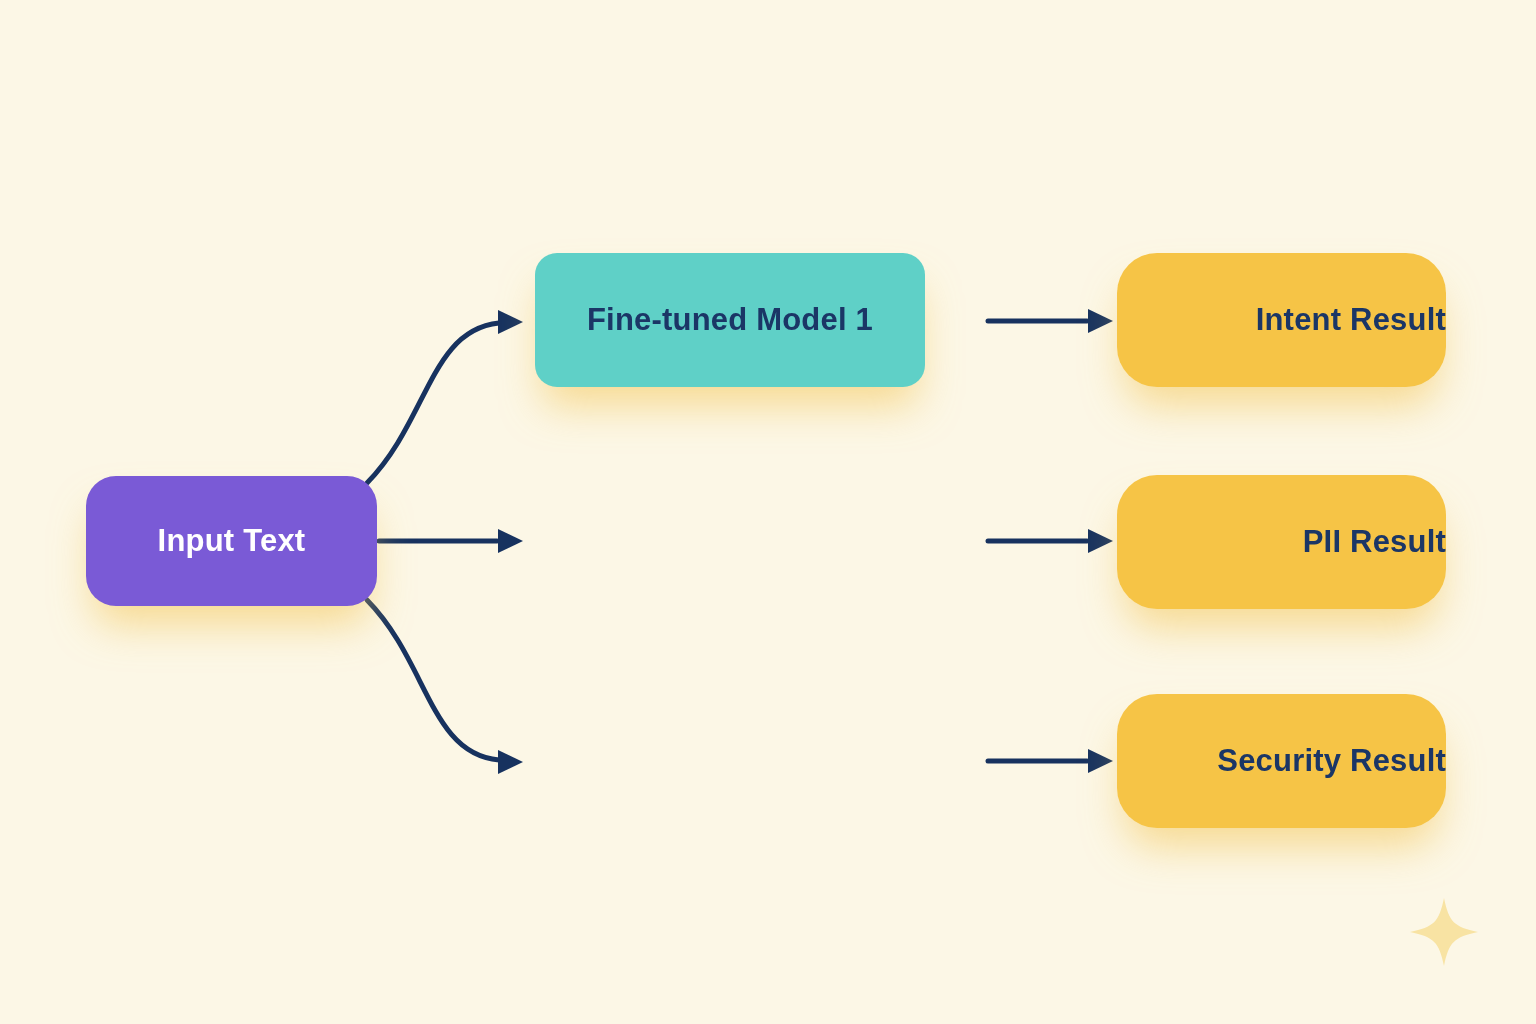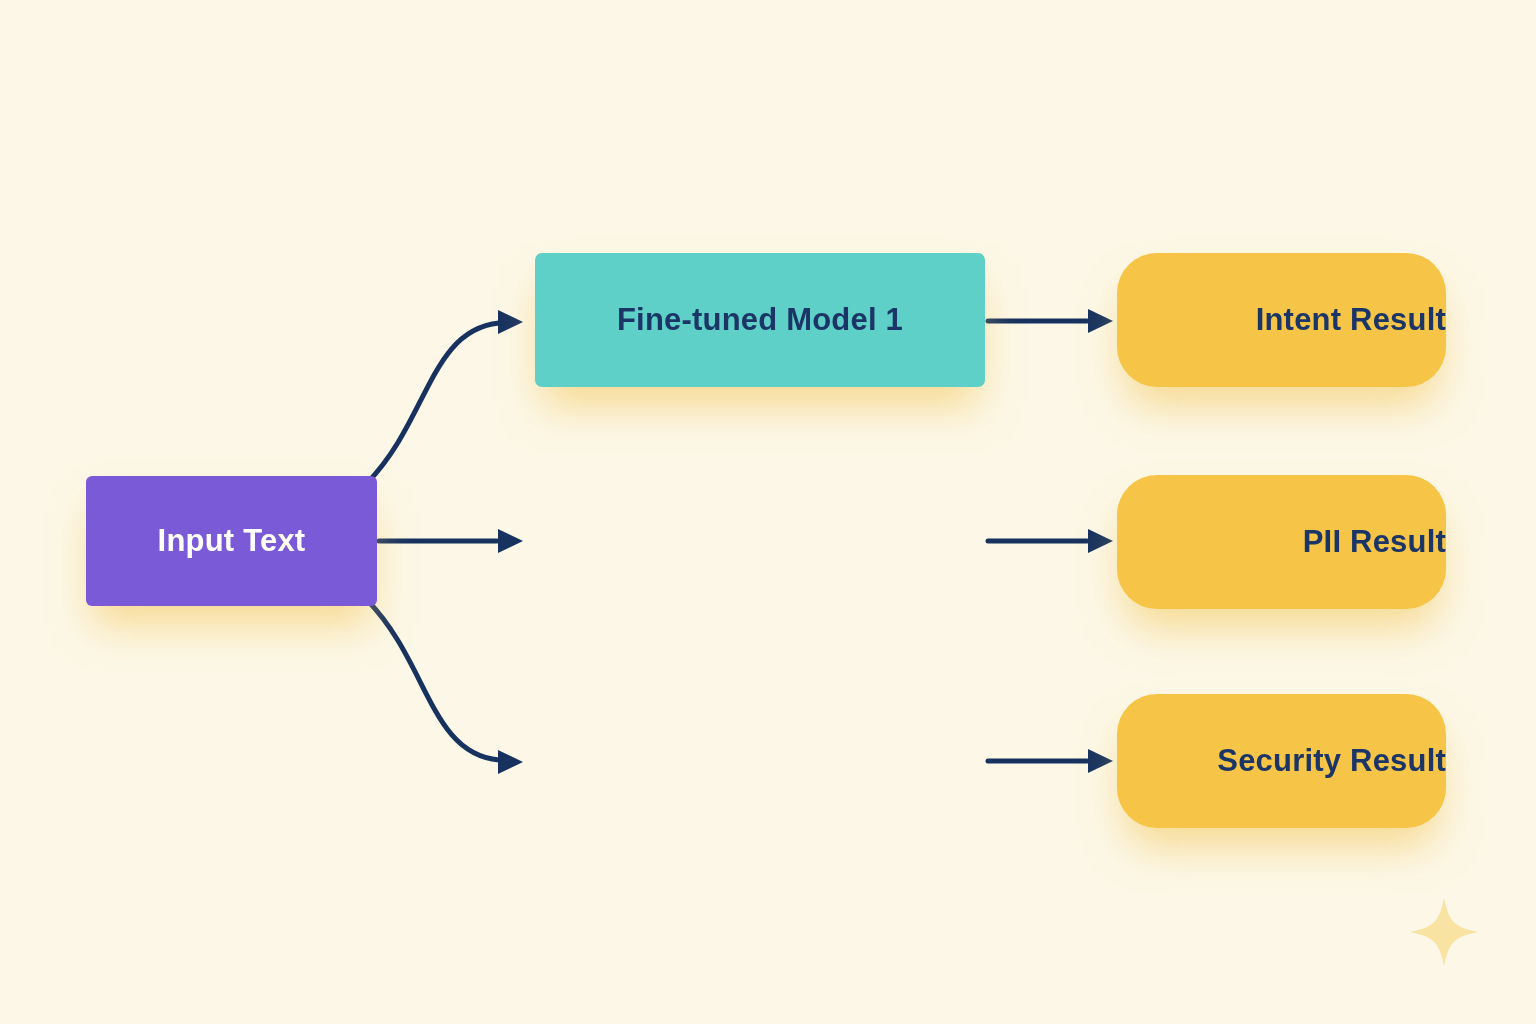--- a/index.html
+++ b/index.html
@@ -34,29 +34,29 @@
     font-weight: 700;
     font-size: 31px;
     letter-spacing: 0.2px;
     box-shadow: 0 26px 40px -8px rgba(243, 198, 88, 0.60);
   }
   .node-input {
     left: 86px;
     top: 476px;
     width: 291px;
     height: 130px;
-    border-radius: 6px;
+    border-radius: 30px;
     background: #7A5AD6;
     color: #FFFFFF;
   }
   .node-model {
     left: 535px;
-    width: 450px;
+    width: 390px;
     height: 134px;
-    border-radius: 7px;
+    border-radius: 22px;
     background: #5FD0C7;
     color: #1B3666;
   }
   .node-result {
     left: 1117px;
     width: 329px;
     height: 134px;
     border-radius: 40px;
     background: #F6C446;
     color: #1B3666;

